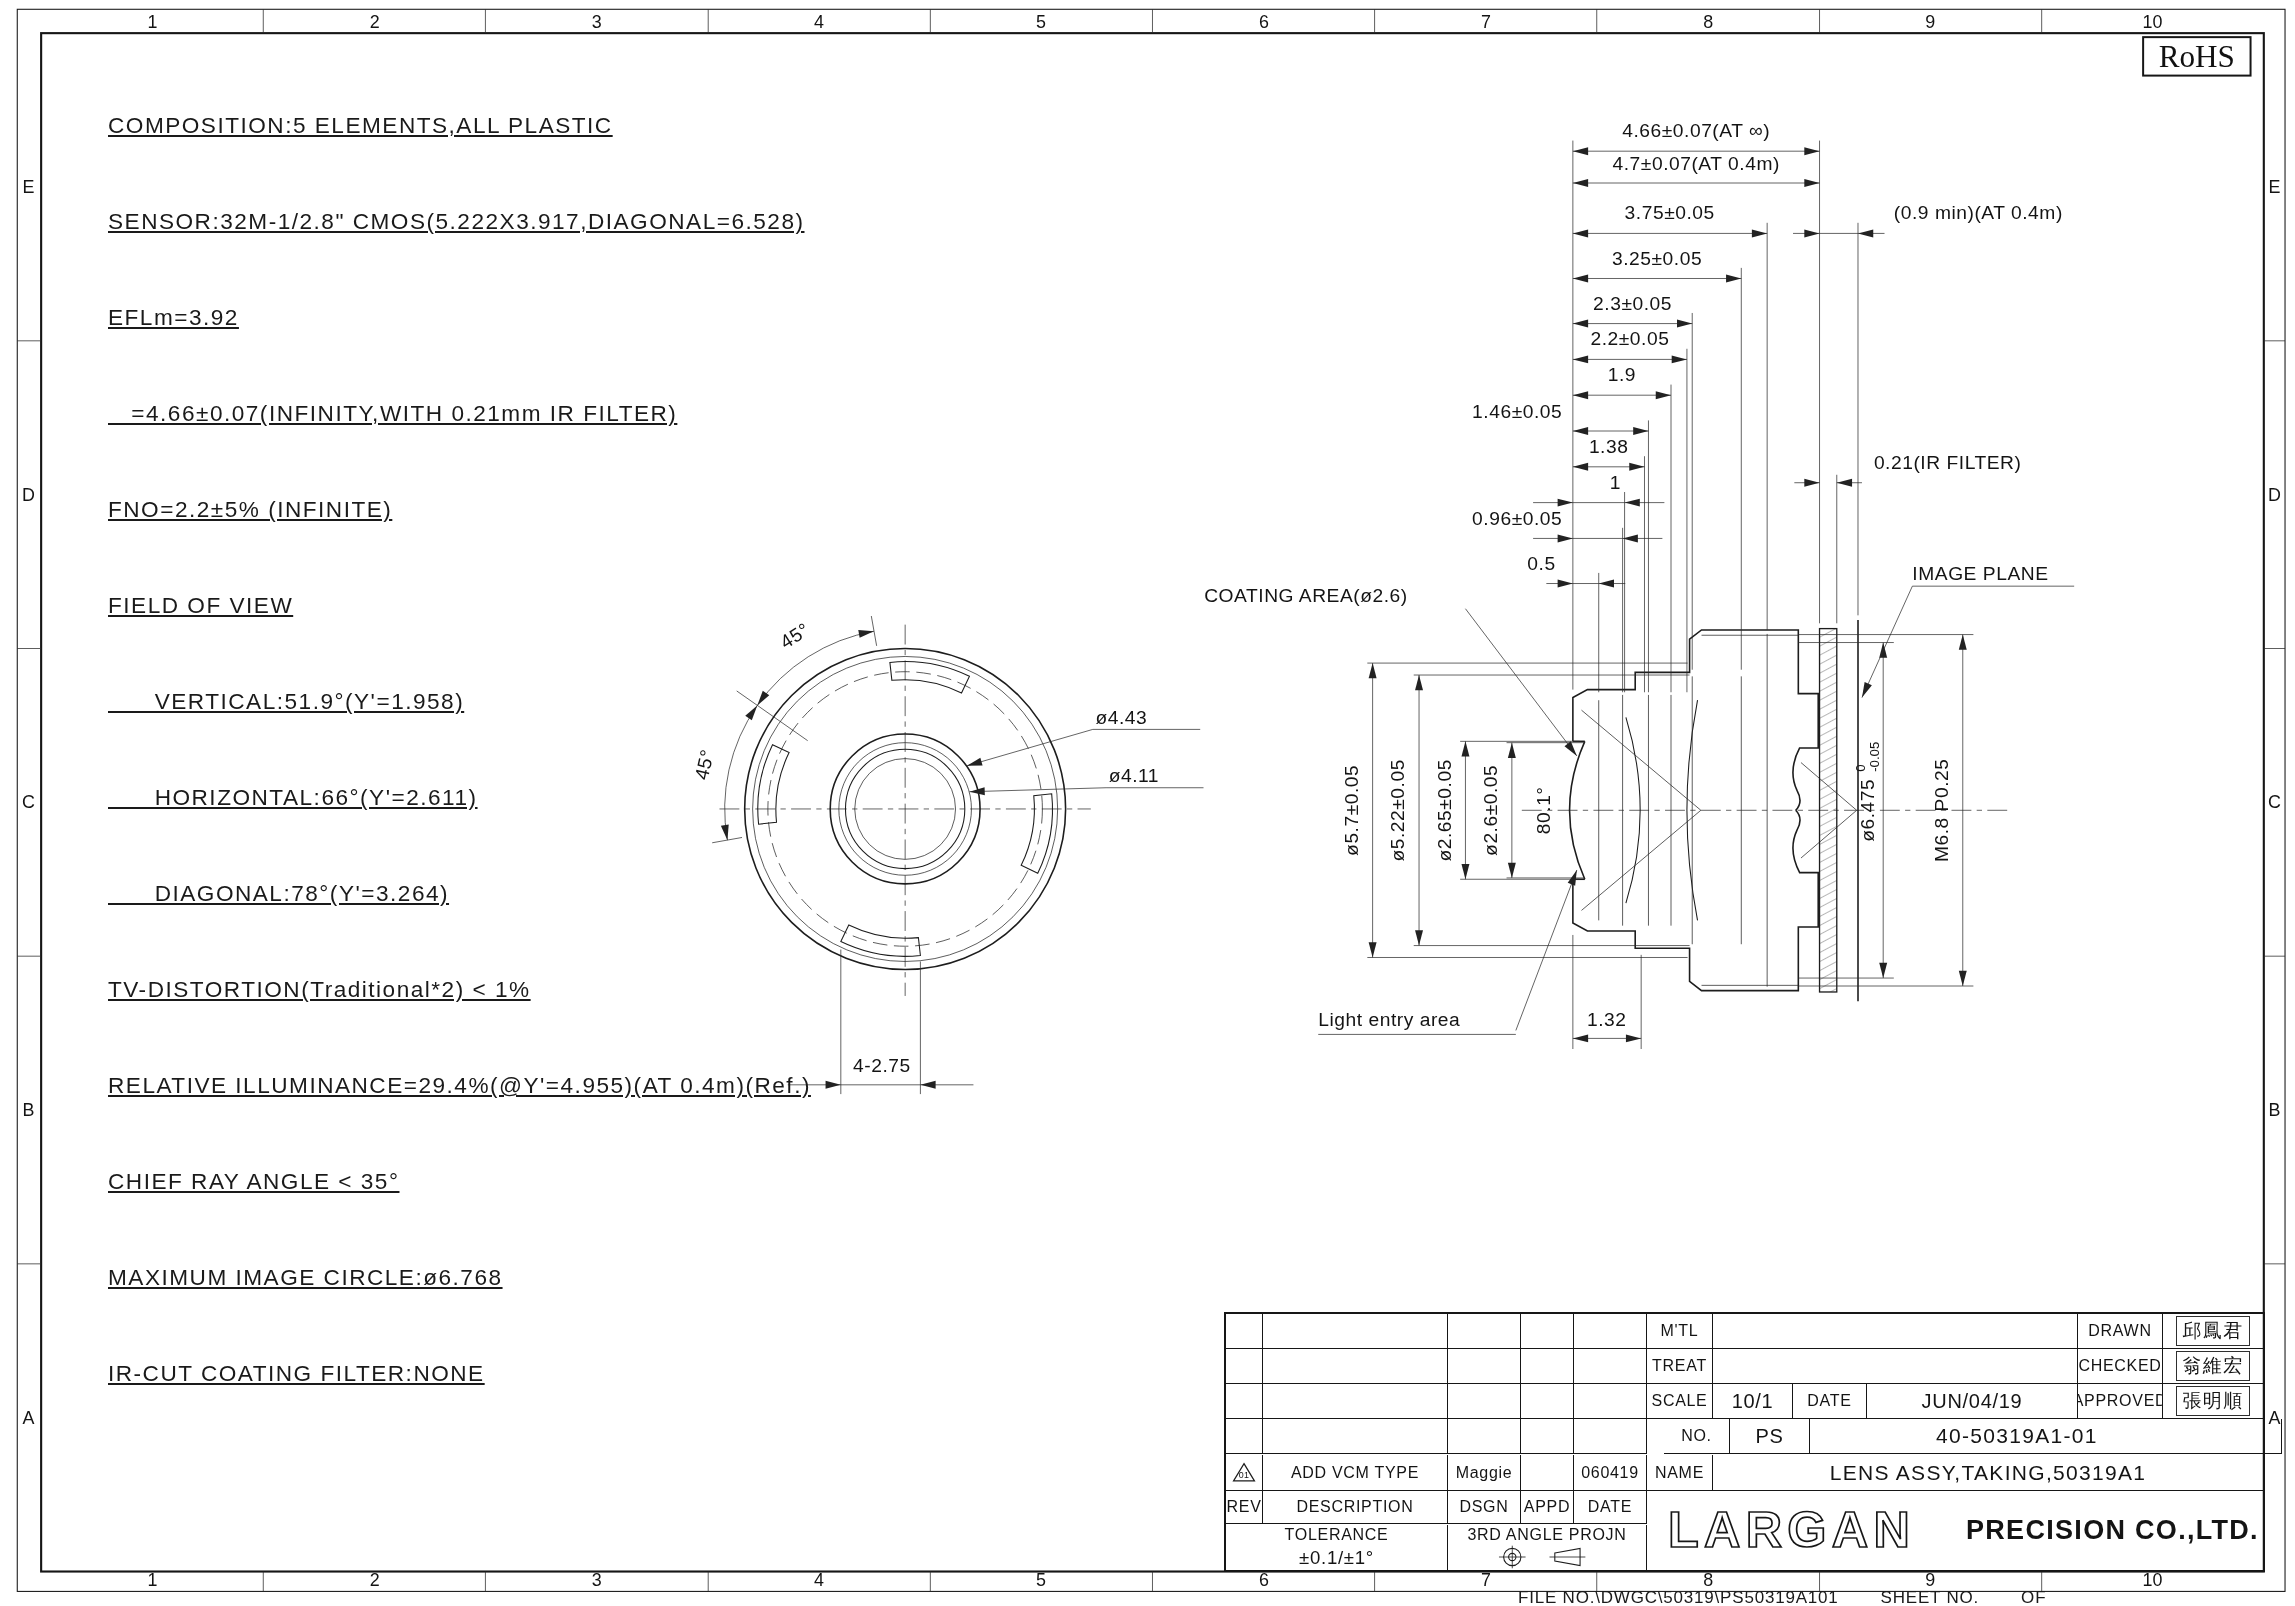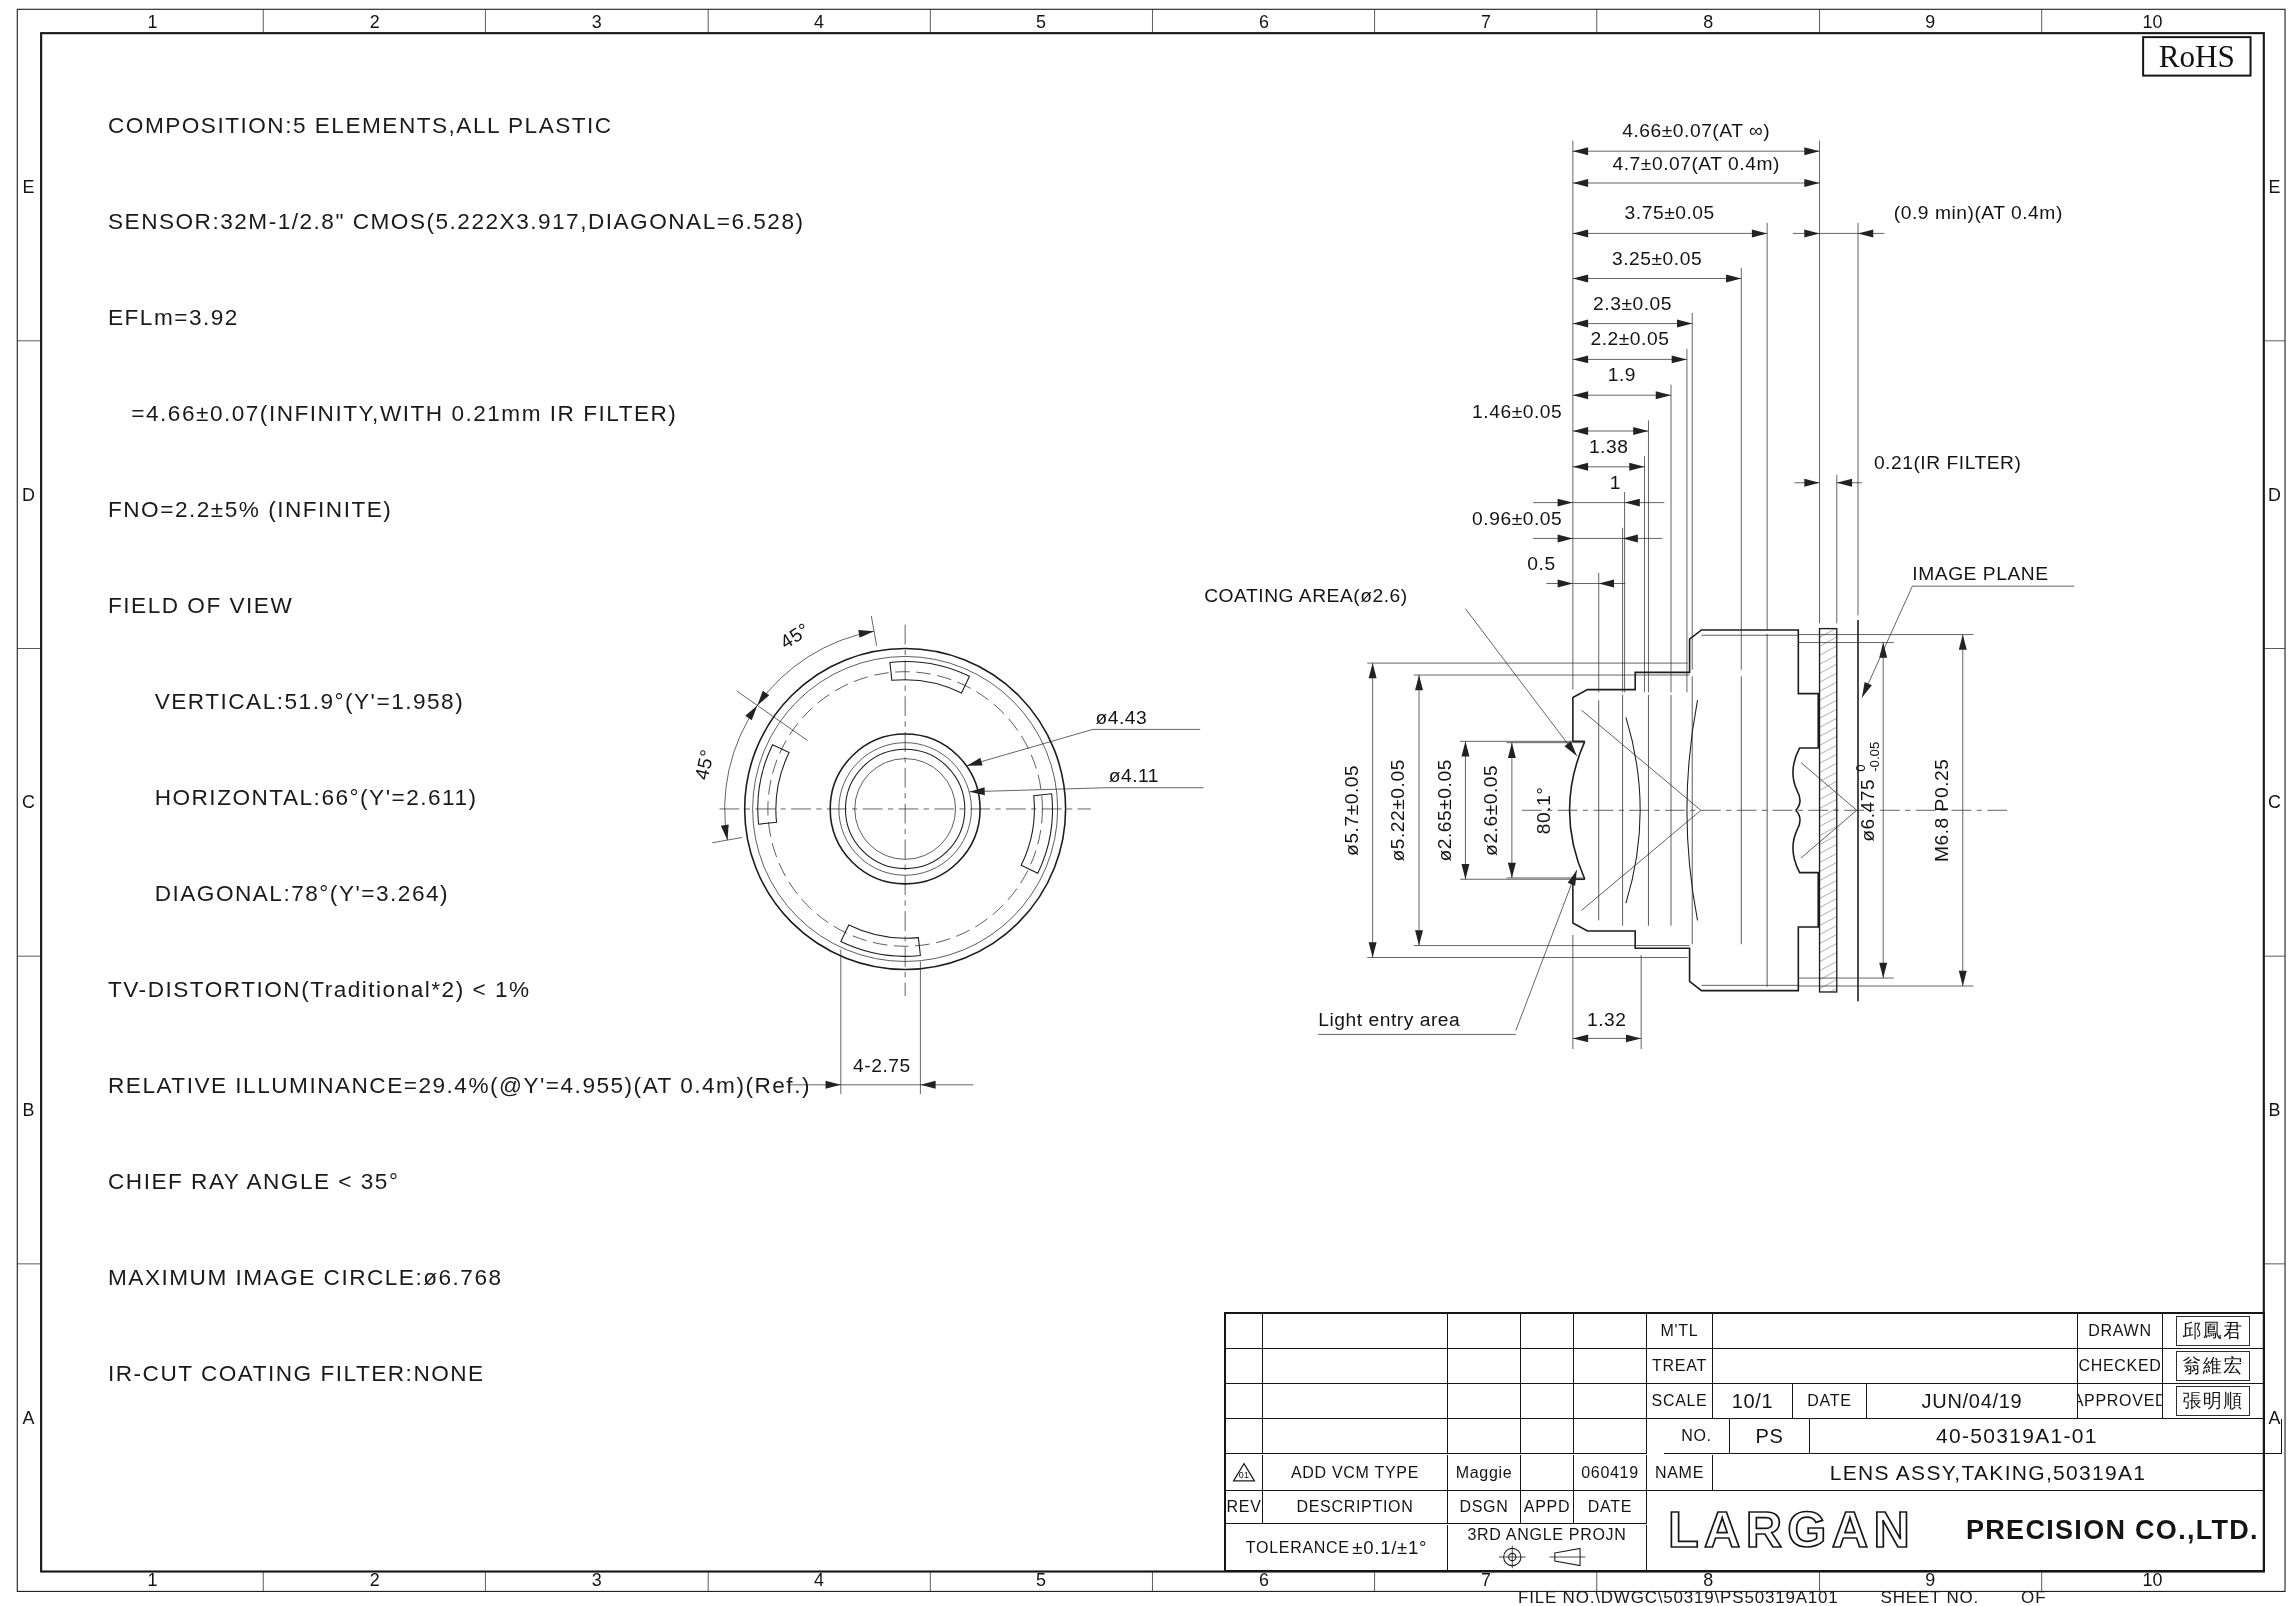--- a/index.html
+++ b/index.html
@@ -11,30 +11,30 @@
   .th{fill:none;stroke:#2b2b2b;stroke-width:1.15px;}
   .cl{fill:none;stroke:#2b2b2b;stroke-width:1.1px;stroke-dasharray:30 8 8 8;}
   .dsh{stroke-dasharray:22 10;}
   .dim{fill:none;stroke:#2b2b2b;stroke-width:1.1px;}
   text.d{font-family:"Liberation Sans",sans-serif;font-size:29px;fill:#141414;letter-spacing:0.8px;}
   text.ds{font-size:20px;letter-spacing:0;}
   text.bn{font-family:"Liberation Sans",sans-serif;font-size:27px;fill:#141414;}
   text.rohs{font-family:"Liberation Serif",serif;font-size:47px;fill:#111;}
   
   .specs{position:absolute;left:108px;top:46px;font-size:22.6px;letter-spacing:1.5px;line-height:32px;white-space:pre;color:#1a1a1a;}
-  .specs .ln{height:32px;}
+  .specs .ln{height:32px;text-decoration:underline;}
   
   .tblock{position:absolute;left:1224px;top:1312px;width:1041px;height:260px;border:2px solid #161616;box-sizing:border-box;}
   .trow{position:absolute;display:flex;}
   .c{box-sizing:border-box;border-right:1.2px solid #161616;border-bottom:1.2px solid #161616;display:flex;align-items:center;justify-content:center;font-size:16px;letter-spacing:0.7px;overflow:hidden;}
   .c.val{font-size:20px;}
   .c.big{font-size:21px;letter-spacing:1.3px;}
   .c.nb{border-bottom:none;}
   .stamp{border:1.3px solid #2f2f2f;padding:0.7px 5.3px;font-size:19px;letter-spacing:1.3px;font-family:"Liberation Sans",sans-serif;}
-  .tol-cell{flex-direction:row;justify-content:center;gap:2.7px;}
+  .tol-cell{flex-direction:column;justify-content:center;gap:2.7px;}
   .proj-cell{flex-direction:column;justify-content:center;gap:1.3px;}
   .logo-cell{justify-content:flex-start;padding-left:17px;gap:17px;}
   .logo-sub{font-size:27px;font-weight:bold;letter-spacing:1.3px;}
   .footer{position:absolute;left:1518px;top:1588px;font-size:17px;letter-spacing:0.8px;color:#1a1a1a;display:flex;}
   .footer span{margin-right:42px;}
 </style>
 </head>
 <body>
 
 <div class="sheet">

